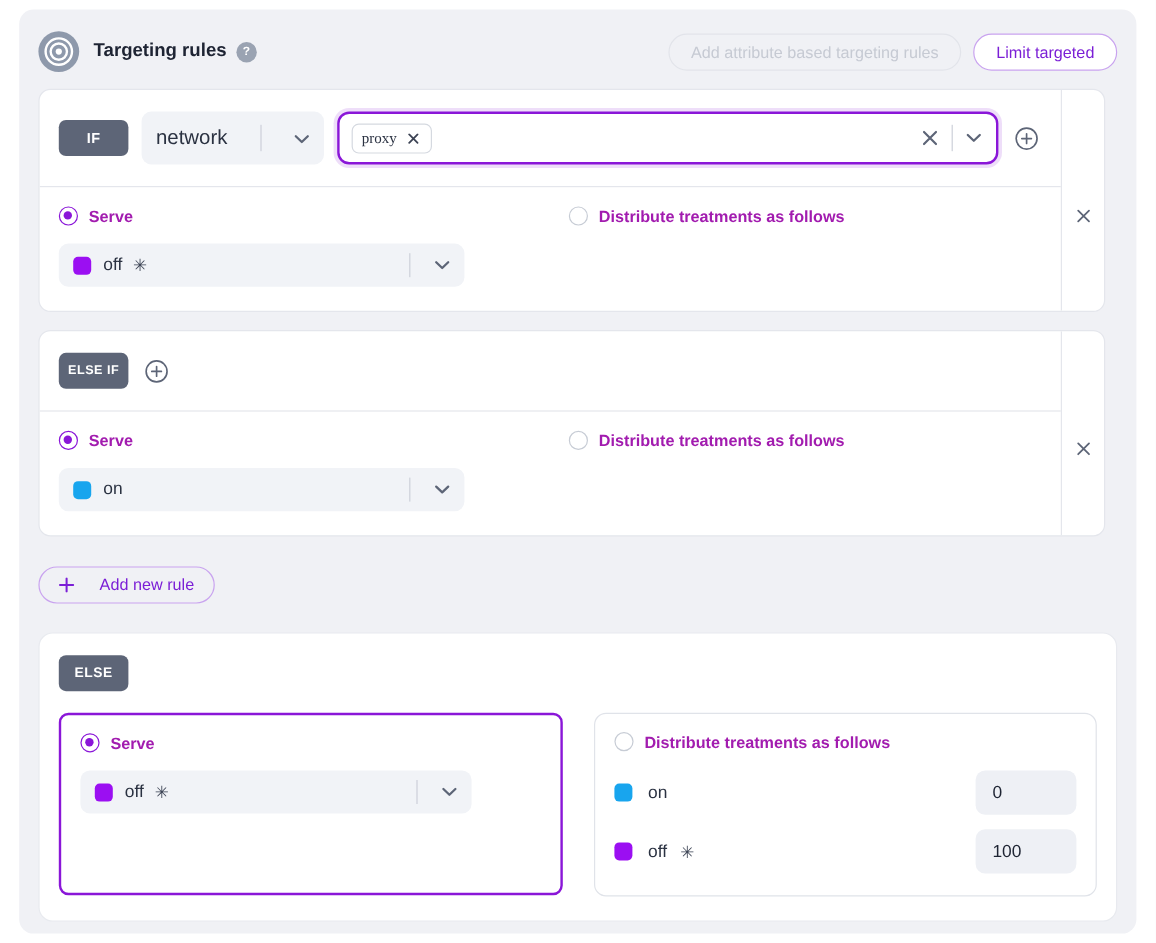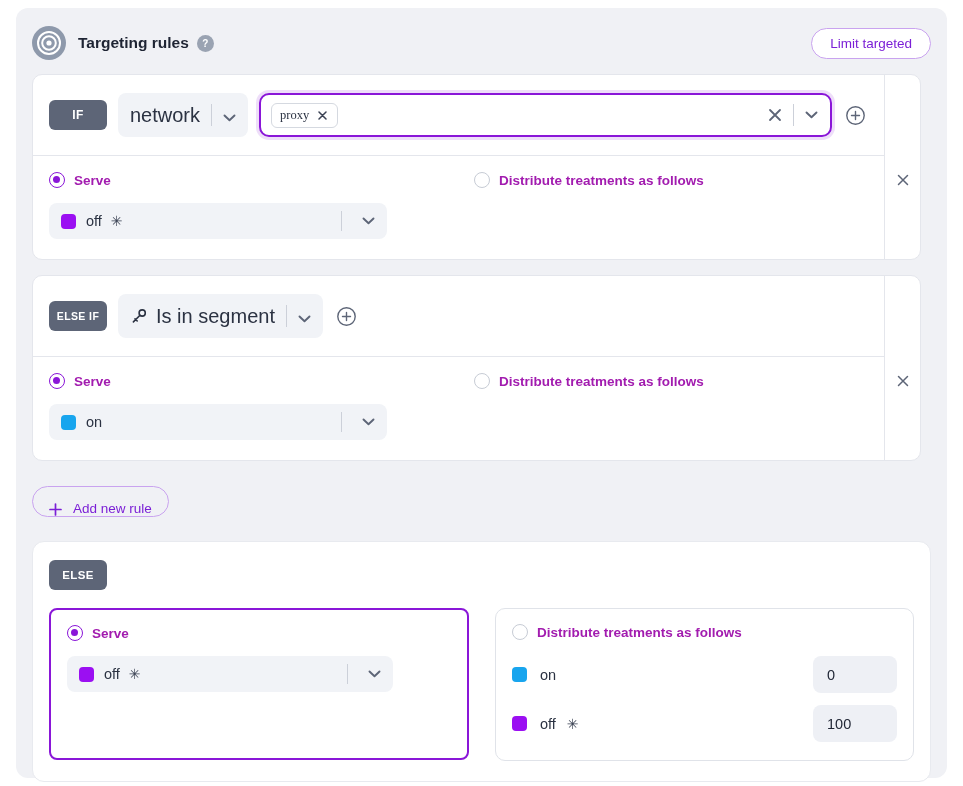--- a/index.html
+++ b/index.html
@@ -20,21 +20,21 @@
 
   
   .rule-card { display:flex; background:#fff; border:1px solid #e4e6ec; border-radius:10px; margin-right:10px; margin-bottom:15px; overflow:hidden; }
   .rule-main { flex:1; min-width:0; }
   .rule-side { width:36px; border-left:1px solid #e4e6ec; display:flex; justify-content:center; padding-top:26px; }
   .cond-row { display:flex; align-items:center; gap:11px; padding:18px 16px; border-bottom:1px solid #e4e6ec; }
   .kw-badge { min-width:58px; height:30px; background:#5d6577; color:#fff; border-radius:6px; font-weight:700;
     display:inline-flex; align-items:center; justify-content:center; letter-spacing:.4px; font-size:12px; flex:none; }
   .kw-badge.small { font-size:10.5px; }
   .select { background:#f1f3f7; border-radius:8px; height:44px; display:inline-flex; align-items:center; padding:0 12px;
-    font-size:20px; color:#2b3242; flex:none; cursor:pointer; }
+    font-size:17px; color:#2b3242; flex:none; cursor:pointer;gap:16px; }
   .select .vdiv { width:1px; height:22px; background:#ccd0d9; margin:0 11px; }
   .sel-icon { margin-right:8px; display:flex; }
   .combo { flex:1; height:44px; background:#fff; border:2px solid #8a16d8; border-radius:10px;
     box-shadow:0 0 0 3px rgba(160,70,224,.18); display:flex; align-items:center; padding:0 10px; }
   .chip { display:inline-flex; align-items:center; gap:7px; border:1px solid #d5d9e0; border-radius:6px;
     padding:4px 8px; font-size:12.5px; color:#2b3242; background:#fff;font-family:Liberation Serif, serif; }
   .combo-spacer { flex:1; }
   .icon-btn { display:flex; align-items:center; justify-content:center; cursor:pointer; background:none; border:none; padding:2px; }
   .combo .vdiv { width:1px; height:22px; background:#ccd0d9; margin:0 9px; }
   .grey-input { flex:1; height:44px; background:#f1f3f7; border-radius:8px; display:flex; align-items:center; padding:0 12px; }
@@ -50,21 +50,21 @@
   .radio-label { font-size:13.5px; font-weight:700; color:#a21caf; }
   .treat-select { width:338px; height:36px; background:#f1f3f7; border-radius:8px; display:flex; align-items:center;
     padding:0 12px; margin-top:15px; cursor:pointer; }
   .treat-select .vdiv { width:1px; height:20px; background:#ccd0d9; margin:0 10px 0 0; }
   .sq { width:15px; height:15px; border-radius:4px; flex:none; }
   .treat-name { font-size:14.5px; color:#2b3242; margin-left:10px; }
   .def-mark { font-size:14px; color:#3c4354; margin-left:9px; }
   .t-spacer { flex:1; }
 
   
-  .add-rule { display:inline-flex; align-items:flex-end; gap:11px; height:31px; border:1px solid #c9a3ef; border-radius:16px;
+  .add-rule { display:inline-flex; align-items:center; gap:21px; height:31px; border:1px solid #c9a3ef; border-radius:16px;
     padding:0 16px; color:#7b1fd6; font-size:13.5px; background:transparent; cursor:pointer; margin:10px 0 24px; }
 
   
   .else-card { background:#fff; border:1px solid #e8eaef; border-radius:12px; padding:18px 16px 20px; }
   .else-panels { display:flex; gap:26px; margin-top:18px; }
   .serve-panel { width:420px; height:152px; border:2px solid #8a16d8; border-radius:8px; padding:15px 16px; }
   .dist-panel { flex:1; border:1px solid #e0e3e9; border-radius:10px; padding:15px 16px 18px; }
   .dist-row { display:flex; align-items:center; margin-top:12px; }
   .dist-row .lbl { font-size:14.5px; color:#2b3242; margin-left:13px; }
   .dist-row .def-mark { margin-left:11px; }
@@ -82,20 +82,21 @@
     <span class="target-circle">
       <svg width="34" height="34" viewBox="0 0 34 34">
         <circle cx="17" cy="17" r="11" fill="none" stroke="#ffffff" stroke-width="2"></circle>
         <circle cx="17" cy="17" r="6.8" fill="none" stroke="#ffffff" stroke-width="2"></circle>
         <circle cx="17" cy="17" r="2.6" fill="#ffffff"></circle>
       </svg>
     </span>
     <span class="hdr-title">Targeting rules</span>
     <span class="help-circle">?</span>
     <span class="hdr-spacer"></span>
+    <button class="pill disabled">Add attribute based targeting rules</button>
     <button class="pill purple">Limit targeted</button>
   </div>
 
   
   <div class="rule-card">
     <div class="rule-main">
       <div class="cond-row">
         <span class="kw-badge">IF</span>
         <div class="select">
           <span>network</span>
@@ -167,35 +168,20 @@
           </svg>
       </span>
     </div>
   </div>
 
   
   <div class="rule-card">
     <div class="rule-main">
       <div class="cond-row">
         <span class="kw-badge small">ELSE IF</span>
-        <div class="select">
-          <span class="sel-icon">
-            <svg width="18" height="17" viewBox="0 0 18 17">
-              <circle cx="12.2" cy="5" r="3.1" fill="none" stroke="#2b3242" stroke-width="1.6"></circle>
-              <path d="M10 7.3 L3.4 13.9 M5 10.8 L7.2 13" fill="none" stroke="#2b3242" stroke-width="1.6" stroke-linecap="round"></path>
-            </svg>
-          </span>
-          <span>Is in segment</span>
-          <span class="vdiv"></span>
-          <span>
-            <svg width="13" height="8" viewBox="0 0 13 8">
-                <path d="M1.5 1.5 L6.5 6.3 L11.5 1.5" fill="none" stroke="#5d6577" stroke-width="1.9" stroke-linecap="round" stroke-linejoin="round"></path>
-              </svg>
-          </span>
-        </div>
         <span class="icon-btn">
           <svg width="21" height="21" viewBox="0 0 21 21">
               <circle cx="10.5" cy="10.5" r="8.7" fill="none" stroke="#5d6577" stroke-width="1.4"></circle>
               <path d="M10.5 6.5 v8 M6.5 10.5 h8" stroke="#5d6577" stroke-width="1.4" stroke-linecap="round"></path>
             </svg>
         </span>
       </div>
       <div class="rule-body">
         <div class="radio-row">
           <span class="radio-opt first">

